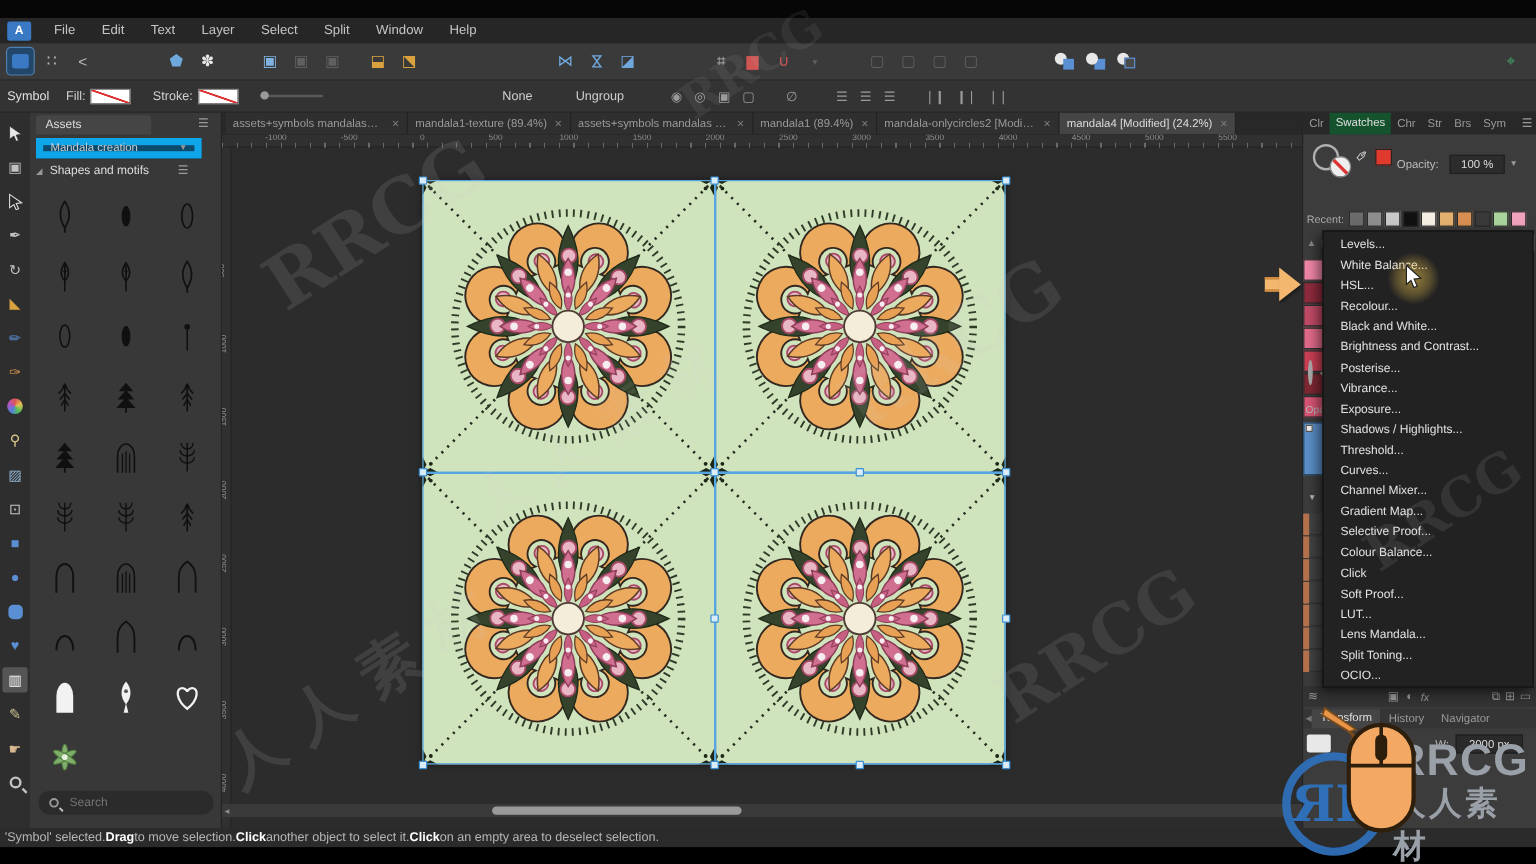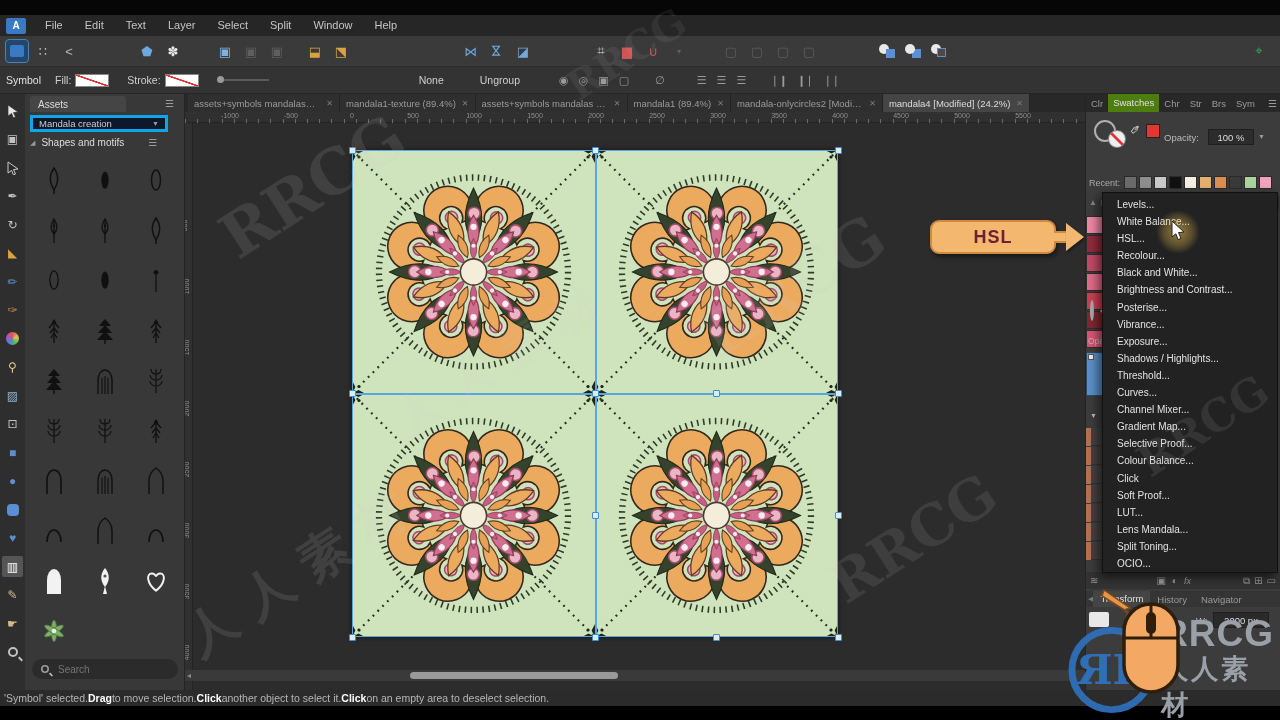--- a/index.html
+++ b/index.html
@@ -42,21 +42,21 @@
   .tool{width:21px;height:21px;margin-bottom:7.5px;display:flex;align-items:center;justify-content:center;
         font-size:12px;color:#c2c2c2;border-radius:2px;}
   .tool.blue{color:#5b8fd4;} .tool.sel{background:#555;color:#fff;}
   .mag{width:10px;height:10px;border:2px solid #c2c2c2;border-radius:50%;position:relative;}
   .mag:after{content:"";position:absolute;width:5px;height:2px;background:#c2c2c2;transform:rotate(45deg);left:8px;top:9px;}
   
   #assets{left:25px;top:94px;width:160px;height:596px;background:#383838;border-right:1px solid #242424;}
   #assets-tab{position:absolute;left:5px;top:2px;width:96px;height:16px;background:#454545;color:#ddd;
               font-size:10px;display:flex;align-items:center;padding-left:8px;border-radius:3px 3px 0 0;}
   .burger{color:#9a9a9a;font-size:10px;}
-  #cat-row{position:absolute;left:5px;top:21px;width:138px;height:17px;background:#0f172a;border:3px solid #0ea5e9;
+  #cat-row{position:absolute;left:5px;top:21px;width:138px;height:17px;background:#0c4a6e;border:6px solid #0ea5e9;
            display:flex;align-items:center;justify-content:space-between;padding:0 6px;font-size:9.5px;color:#ccc;}
   #sec-row{position:absolute;left:5px;top:43px;width:150px;display:flex;align-items:center;font-size:10px;color:#ddd;}
   .agrid{position:absolute;left:8px;width:144px;display:flex;justify-content:space-between;}
   .acell{width:42px;height:46px;display:flex;align-items:center;justify-content:center;}
   .acell svg{color:#101010;}
   .acell.white svg{color:#f2f2f2;}
   #asearch{position:absolute;left:7px;top:565px;width:146px;height:20px;background:#2b2b2b;border-radius:10px;
            display:flex;align-items:center;padding:0 8px;}
   #asearch input{background:transparent;border:0;outline:0;color:#9a9a9a;font-size:10px;width:110px;
                  font-family:"Liberation Sans",sans-serif;}
@@ -78,21 +78,21 @@
   #callout{position:absolute;left:745px;top:104px;width:150px;height:40px;pointer-events:none;}
   #callout .box{position:absolute;left:0;top:4px;width:126px;height:34px;background:#f3b76f;border:2px solid #cf8a3e;
                 border-radius:9px;box-shadow:2px 3px 4px rgba(0,0,0,.45);display:flex;align-items:center;justify-content:center;
                 font-size:18px;font-weight:bold;color:#6e1f30;letter-spacing:1px;}
   #callout .shaft{position:absolute;left:124px;top:15px;width:14px;height:12px;background:#f3b76f;border-top:2px solid #cf8a3e;border-bottom:2px solid #cf8a3e;}
   #callout .head{position:absolute;left:136px;top:7px;width:0;height:0;border-top:14px solid transparent;
                  border-bottom:14px solid transparent;border-left:18px solid #f3b76f;filter:drop-shadow(1px 2px 1px rgba(0,0,0,.4));}
   
   #rpanel{left:1085px;top:94px;width:195px;height:596px;background:#3c3c3c;border-left:1px solid #242424;}
   #studio-tabs{position:absolute;left:0;top:0;width:195px;height:18px;background:#282828;display:flex;align-items:center;font-size:9.5px;color:#9a9a9a;}
-  .stab{padding:0 5px;} .stab.active{color:#e0e0e0;background:#4d7c0f;height:18px;line-height:18px;}
+  .stab{padding:0 5px;} .stab.active{color:#e0e0e0;background:#14532d;height:18px;line-height:18px;}
   #swpanel{position:absolute;left:0;top:18px;width:195px;height:100px;}
   .opacity-lbl{position:absolute;left:78px;top:20px;font-size:9.5px;color:#bbb;}
   .opacity-box{position:absolute;left:122px;top:17px;width:46px;height:16px;background:#2c2c2c;border:1px solid #1f1f1f;
                font-size:9.5px;color:#ddd;display:flex;align-items:center;justify-content:center;}
   .dd{position:absolute;left:172px;top:21px;color:#999;font-size:7px;}
   .recent-lbl{position:absolute;left:3px;top:66px;font-size:9px;color:#aaa;}
   .sw{position:absolute;width:13px;height:13px;border:1px solid #2a2a2a;}
   .pal-row{position:absolute;left:3px;top:84px;width:192px;font-size:9px;color:#ccc;display:flex;align-items:center;}
   .strip-sw{position:absolute;left:0;width:18px;height:18px;border:1px solid #2f2f2f;}
   
@@ -699,21 +699,20 @@
     <div class="handle" style="left:407px;top:522px;"></div>
     <div class="handle" style="left:528px;top:522px;"></div>
     <div class="handle" style="left:650px;top:522px;"></div>
 
     <div id="hscroll">
       <span class="arrow">◂</span>
       <div id="hthumb"></div>
     </div>
 
     <div id="callout">
-      <div class="box">HSL</div>
       <div class="shaft"></div>
       <div class="head"></div>
     </div>
   </div>
 
   <div id="rpanel" class="abs">
     <div id="studio-tabs">
       <span class="stab">Clr</span>
       <span class="stab active">Swatches</span>
       <span class="stab">Chr</span>

